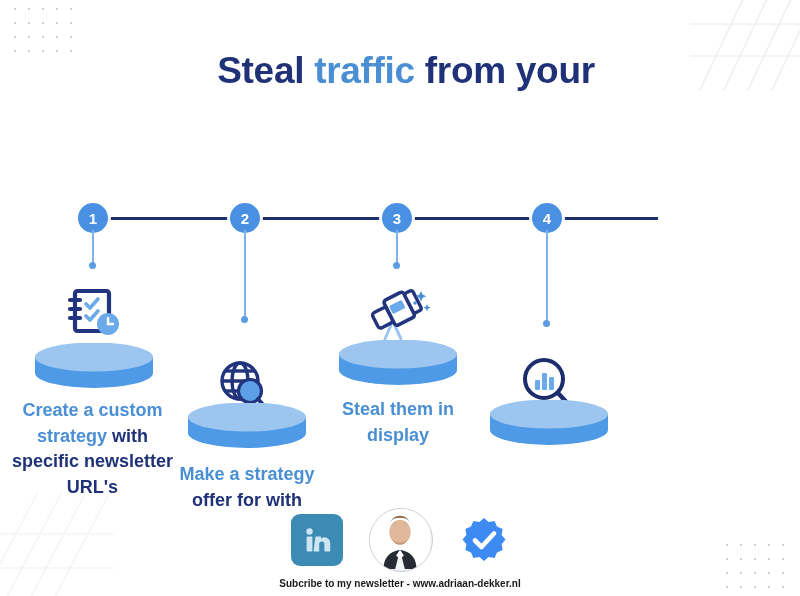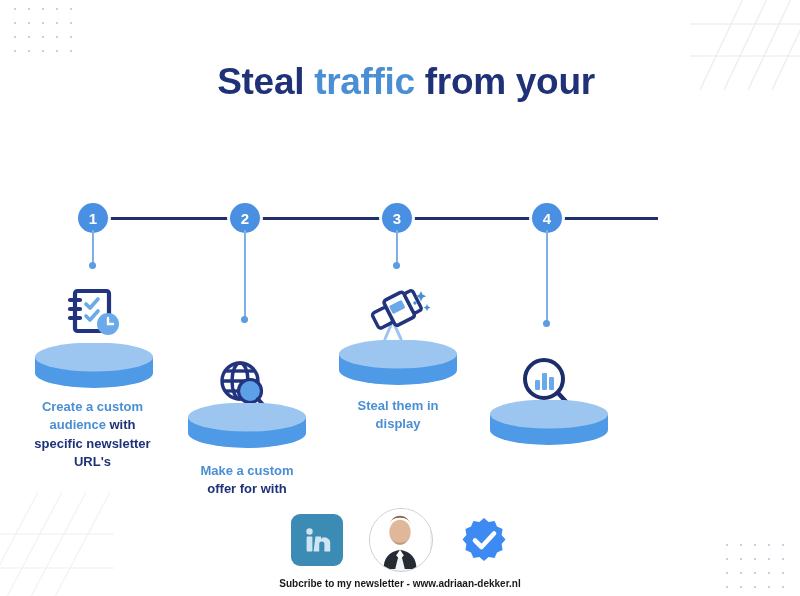--- a/index.html
+++ b/index.html
@@ -45,21 +45,21 @@
   .stripes-bl {
     left: -14px; bottom: -6px;
     width: 128px; height: 110px;
     opacity: 0.55;
   }
 
   
   .title {
     position: absolute;
     left: 0; right: 0;
-    top: 59px;
+    top: 48px;
     text-align: center;
     font-size: 37px;
     font-weight: bold;
     line-height: 1.22;
     letter-spacing: -0.3px;
     padding-left: 12px;
   }
   .t-dark { color: #1f3278; }
   .t-blue { color: #4a8fd4; }
 
@@ -103,21 +103,21 @@
 
   
   .icon-wrap {
     position: absolute;
   }
 
   
   .caption {
     position: absolute;
     text-align: center;
-    font-size: 13px;
+    font-size: 18px;
     font-weight: bold;
     line-height: 1.42;
     color: #1f3278;
   }
   .caption .lt { color: #4a8fd4; }
 
   
   .footer-icons {
     position: absolute;
     left: 0; right: 0;
@@ -242,21 +242,21 @@
     </g>
   </svg>
 
   <svg class="pedestal" style="left:33px; top:343px; width:122px; height:48px;" viewBox="0 0 122 48">
     <path d="M2 14 V30 A59 15 0 0 0 120 30 V14 Z" fill="#4e9ae6"></path>
     <ellipse cx="61" cy="14" rx="59" ry="14.5" fill="#9cc6f0"></ellipse>
   </svg>
 
   <div class="caption" style="left:10px; top:398px; width:165px;">
     <span class="lt">Create a custom</span><br>
-    <span class="lt">audience </span><span>with</span><br>
+    <span class="lt">strategy </span><span>with</span><br>
     <span>specific newsletter</span><br>
     <span>URL's</span>
   </div>
 
   <svg class="icon-wrap" style="left:214px; top:358px; width:62px; height:56px;" viewBox="0 0 62 56">
     <g fill="none" stroke="#22347d" stroke-width="3.4">
       <circle cx="26" cy="23" r="18"></circle>
       <ellipse cx="26" cy="23" rx="8" ry="18"></ellipse>
       <path d="M8 23 H44"></path>
       <path d="M11.5 13 H40.5"></path>
@@ -265,21 +265,21 @@
     <circle cx="36" cy="33" r="11.5" fill="#5da0e8" stroke="#22347d" stroke-width="3.2"></circle>
     <path d="M44 41 L51 49" stroke="#22347d" stroke-width="4" stroke-linecap="round"></path>
   </svg>
 
   <svg class="pedestal" style="left:186px; top:403px; width:122px; height:48px;" viewBox="0 0 122 48">
     <path d="M2 14 V30 A59 15 0 0 0 120 30 V14 Z" fill="#4e9ae6"></path>
     <ellipse cx="61" cy="14" rx="59" ry="14.5" fill="#9cc6f0"></ellipse>
   </svg>
 
   <div class="caption" style="left:172px; top:462px; width:150px;">
-    <span class="lt">Make a custom</span><br>
+    <span class="lt">Make a strategy</span><br>
     <span>offer for with</span>
   </div>
 
   <svg class="icon-wrap" style="left:365px; top:285px; width:70px; height:58px;" viewBox="0 0 70 58">
     <g stroke="#9cc6f0" stroke-width="3" stroke-linecap="round" fill="none">
       <path d="M26 40 L20 54"></path>
       <path d="M30 41 L36 54"></path>
     </g>
     <g transform="rotate(-27 32 26)">
       <rect x="8" y="17" width="16" height="17" rx="3" fill="#ffffff" stroke="#22347d" stroke-width="3.4"></rect>

